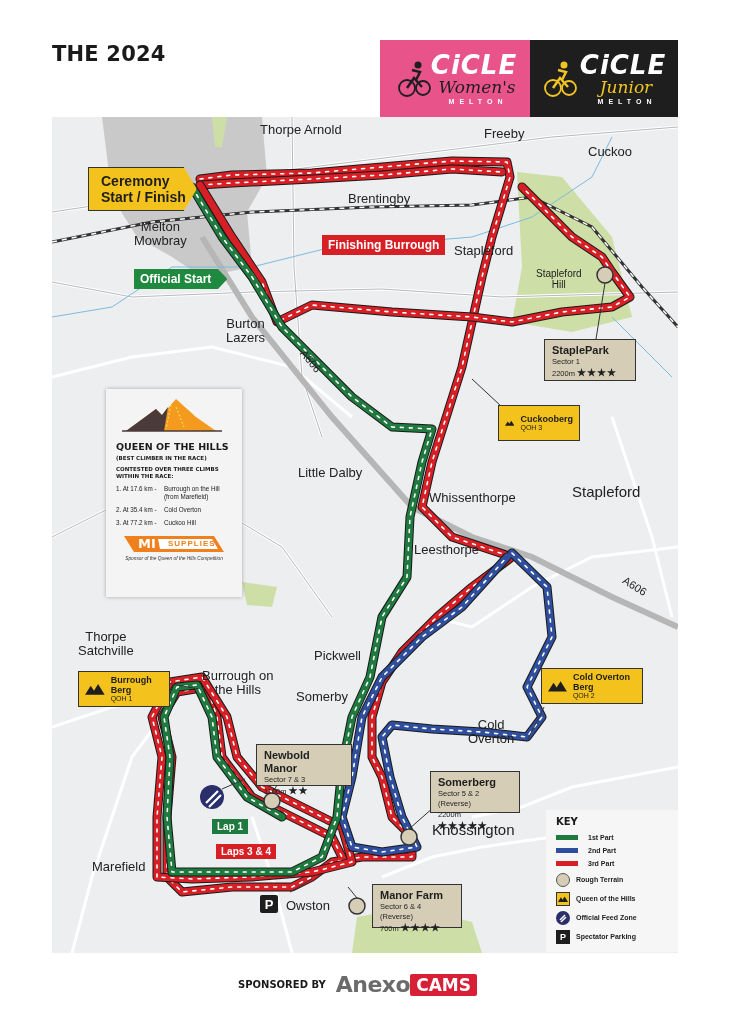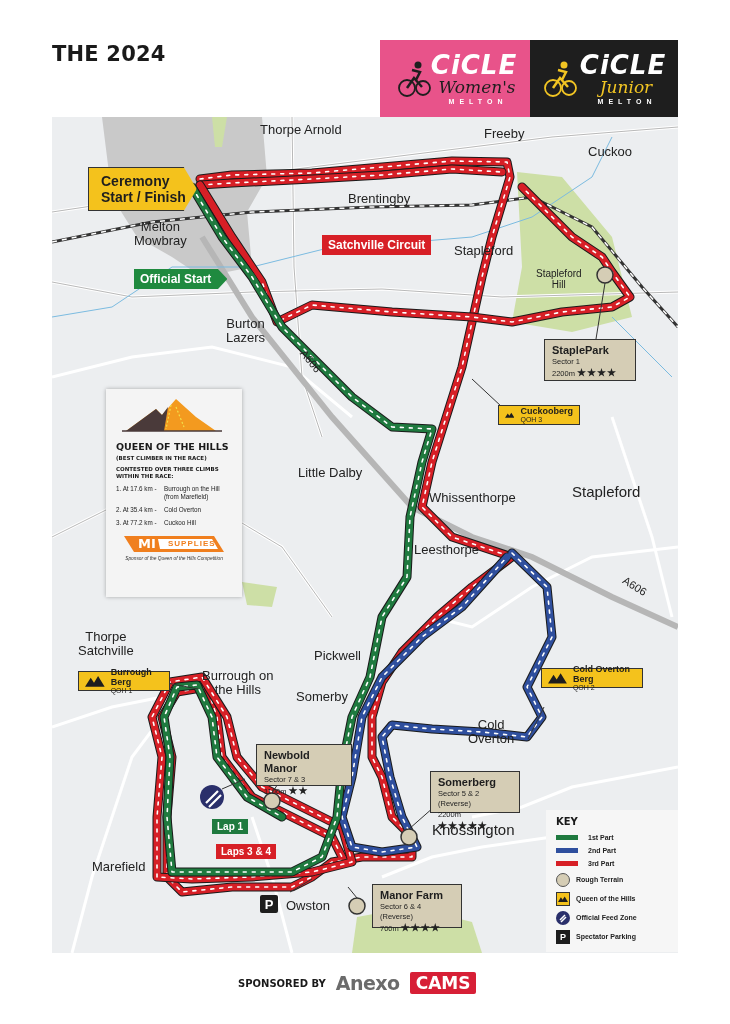--- a/index.html
+++ b/index.html
@@ -14,21 +14,21 @@
   .logo.women .sub{color:#1e1e1e;}
   .logo.junior .sub{color:#f2c523;}
   .logo .town{font-size:7px;letter-spacing:5px;color:#fff;font-weight:bold;margin-left:46px;margin-top:2px;}
   .logo .rider{position:absolute;width:34px;height:40px;}
   .map{position:absolute;left:52px;top:117px;width:626px;height:836px;background:#eceef0;overflow:hidden;}
   .map svg.base{position:absolute;left:0;top:0;}
   .place{position:absolute;font-family:"Liberation Sans",sans-serif;font-size:13px;color:#222;line-height:14px;text-align:center;white-space:nowrap;}
   .place.big{font-size:15px;}
   .tag{position:absolute;font-family:"Liberation Sans",sans-serif;font-weight:bold;font-size:12px;color:#fff;padding:3px 6px;white-space:nowrap;}
   .yellow-flag{position:absolute;background:#f4c21c;border:1px solid #333;font-weight:bold;font-size:14px;line-height:16px;color:#1e1e1e;padding:5px 10px 5px 12px;}
-  .qoh{position:absolute;background:#f4c21c;border:1.5px solid #333;display:flex;align-items:center;padding:2px 6px;height:20px;box-sizing:border-box;}
+  .qoh{position:absolute;background:#f4c21c;border:1.5px solid #333;display:flex;align-items:center;padding:2px 6px;height:36px;box-sizing:border-box;}
   .qoh .mtn{width:24px;height:14px;margin-right:6px;}
   .qoh .n{font-weight:bold;font-size:9px;line-height:10px;color:#1e1e1e;}
   .qoh .c{font-size:7px;color:#1e1e1e;line-height:8px;}
   .sector{position:absolute;background:#d5cdb5;border:1.5px solid #333;padding:4px 7px;box-sizing:border-box;}
   .sector .n{font-weight:bold;font-size:11px;color:#1e1e1e;line-height:13px;}
   .sector .s{font-size:7.5px;color:#222;line-height:10px;}
   .sector .d{font-size:7.5px;color:#222;line-height:11px;}
   .sector .d b{font-size:10px;letter-spacing:1px;}
   .qbox{position:absolute;left:54px;top:272px;width:136px;height:208px;background:#f4f4f4;box-shadow:0 0 4px rgba(0,0,0,0.3);padding:8px 10px;box-sizing:border-box;}
   .qbox .h{font-family:"DejaVu Sans",sans-serif;font-weight:bold;font-size:9.5px;color:#1a1a1a;margin-top:4px;}
@@ -40,21 +40,21 @@
   .qbox .mi{margin:8px auto 0;width:100px;height:18px;}
   .qbox .sp{font-size:4.8px;font-style:italic;text-align:center;color:#333;margin-top:3px;line-height:6px;}
   .key{position:absolute;left:494px;top:693px;width:132px;height:142px;background:#f6f6f6;padding:6px 10px;box-sizing:border-box;}
   .key .kt{font-family:"DejaVu Sans",sans-serif;font-weight:bold;font-size:10px;color:#1a1a1a;margin-bottom:4px;}
   .key .row{display:flex;align-items:center;height:13px;font-size:7px;font-weight:bold;color:#222;}
   .key .row.tall{height:19px;}
   .key .sw{width:22px;height:5px;margin-right:10px;}
   .key .ic{width:14px;height:14px;margin-right:6px;display:flex;align-items:center;justify-content:center;box-sizing:border-box;}
   .footer{position:absolute;left:238px;top:972px;display:flex;align-items:center;}
   .footer .sb{font-family:"DejaVu Sans",sans-serif;font-weight:bold;font-size:10px;color:#1a1a1a;margin-right:10px;}
-  .footer .anexo{font-family:"DejaVu Sans",sans-serif;font-weight:bold;font-size:19px;color:#6b6b6b;margin-right:10px;letter-spacing:-0.5px;}
+  .footer .anexo{font-family:"DejaVu Sans",sans-serif;font-weight:bold;font-size:22px;color:#6b6b6b;letter-spacing:-0.5px;}
   .footer .cams{background:#d71f36;color:#fff;font-family:"DejaVu Sans",sans-serif;font-weight:bold;font-size:17px;padding:1px 6px;border-radius:2px;}
 </style>
 </head>
 <body>
 
 <div class="title">
   <div>THE 2024</div>
 </div>
 
 <div class="logo women">
@@ -213,21 +213,21 @@
   <div class="place" style="left:244px;top:573px">Somerby</div>
   <div class="place" style="left:416px;top:601px;white-space:pre">Cold
 Overton</div>
   <div class="place big" style="left:380px;top:706px">Knossington</div>
   <div class="place" style="left:40px;top:743px">Marefield</div>
   <div class="place" style="left:234px;top:782px">Owston</div>
 
   <div class="yellow-flag" style="left:36px;top:50px;white-space:pre;clip-path:polygon(0 0,88% 0,100% 50%,88% 100%,0 100%)">Ceremony
 Start / Finish</div>
   <div class="tag" style="left:82px;top:152px;background:#1f8a3f;font-size:12px;padding:3px 16px 3px 6px;clip-path:polygon(0 0,90% 0,100% 50%,90% 100%,0 100%)">Official Start</div>
-  <div class="tag" style="left:270px;top:118px;background:#d71f26">Satchville Circuit</div>
+  <div class="tag" style="left:270px;top:118px;background:#d71f26">Finishing Burrough</div>
   <div class="tag" style="left:160px;top:702px;background:#1f7a3f;font-size:10px;padding:2px 5px">Lap 1</div>
   <div class="tag" style="left:164px;top:727px;background:#d71f26;font-size:10px;padding:2px 5px">Laps 3 &amp; 4</div>
 
   <div class="qoh" style="left:446px;top:288px;width:82px">
     <svg class="mtn" viewBox="0 0 24 14">
         <path d="M0 14 L7 3 L11 9 L16 1 L24 14 Z" fill="#1e1e1e"></path>
       </svg>
     <div>
         <div class="n">Cuckooberg</div>
         <div class="c">QOH 3</div>

